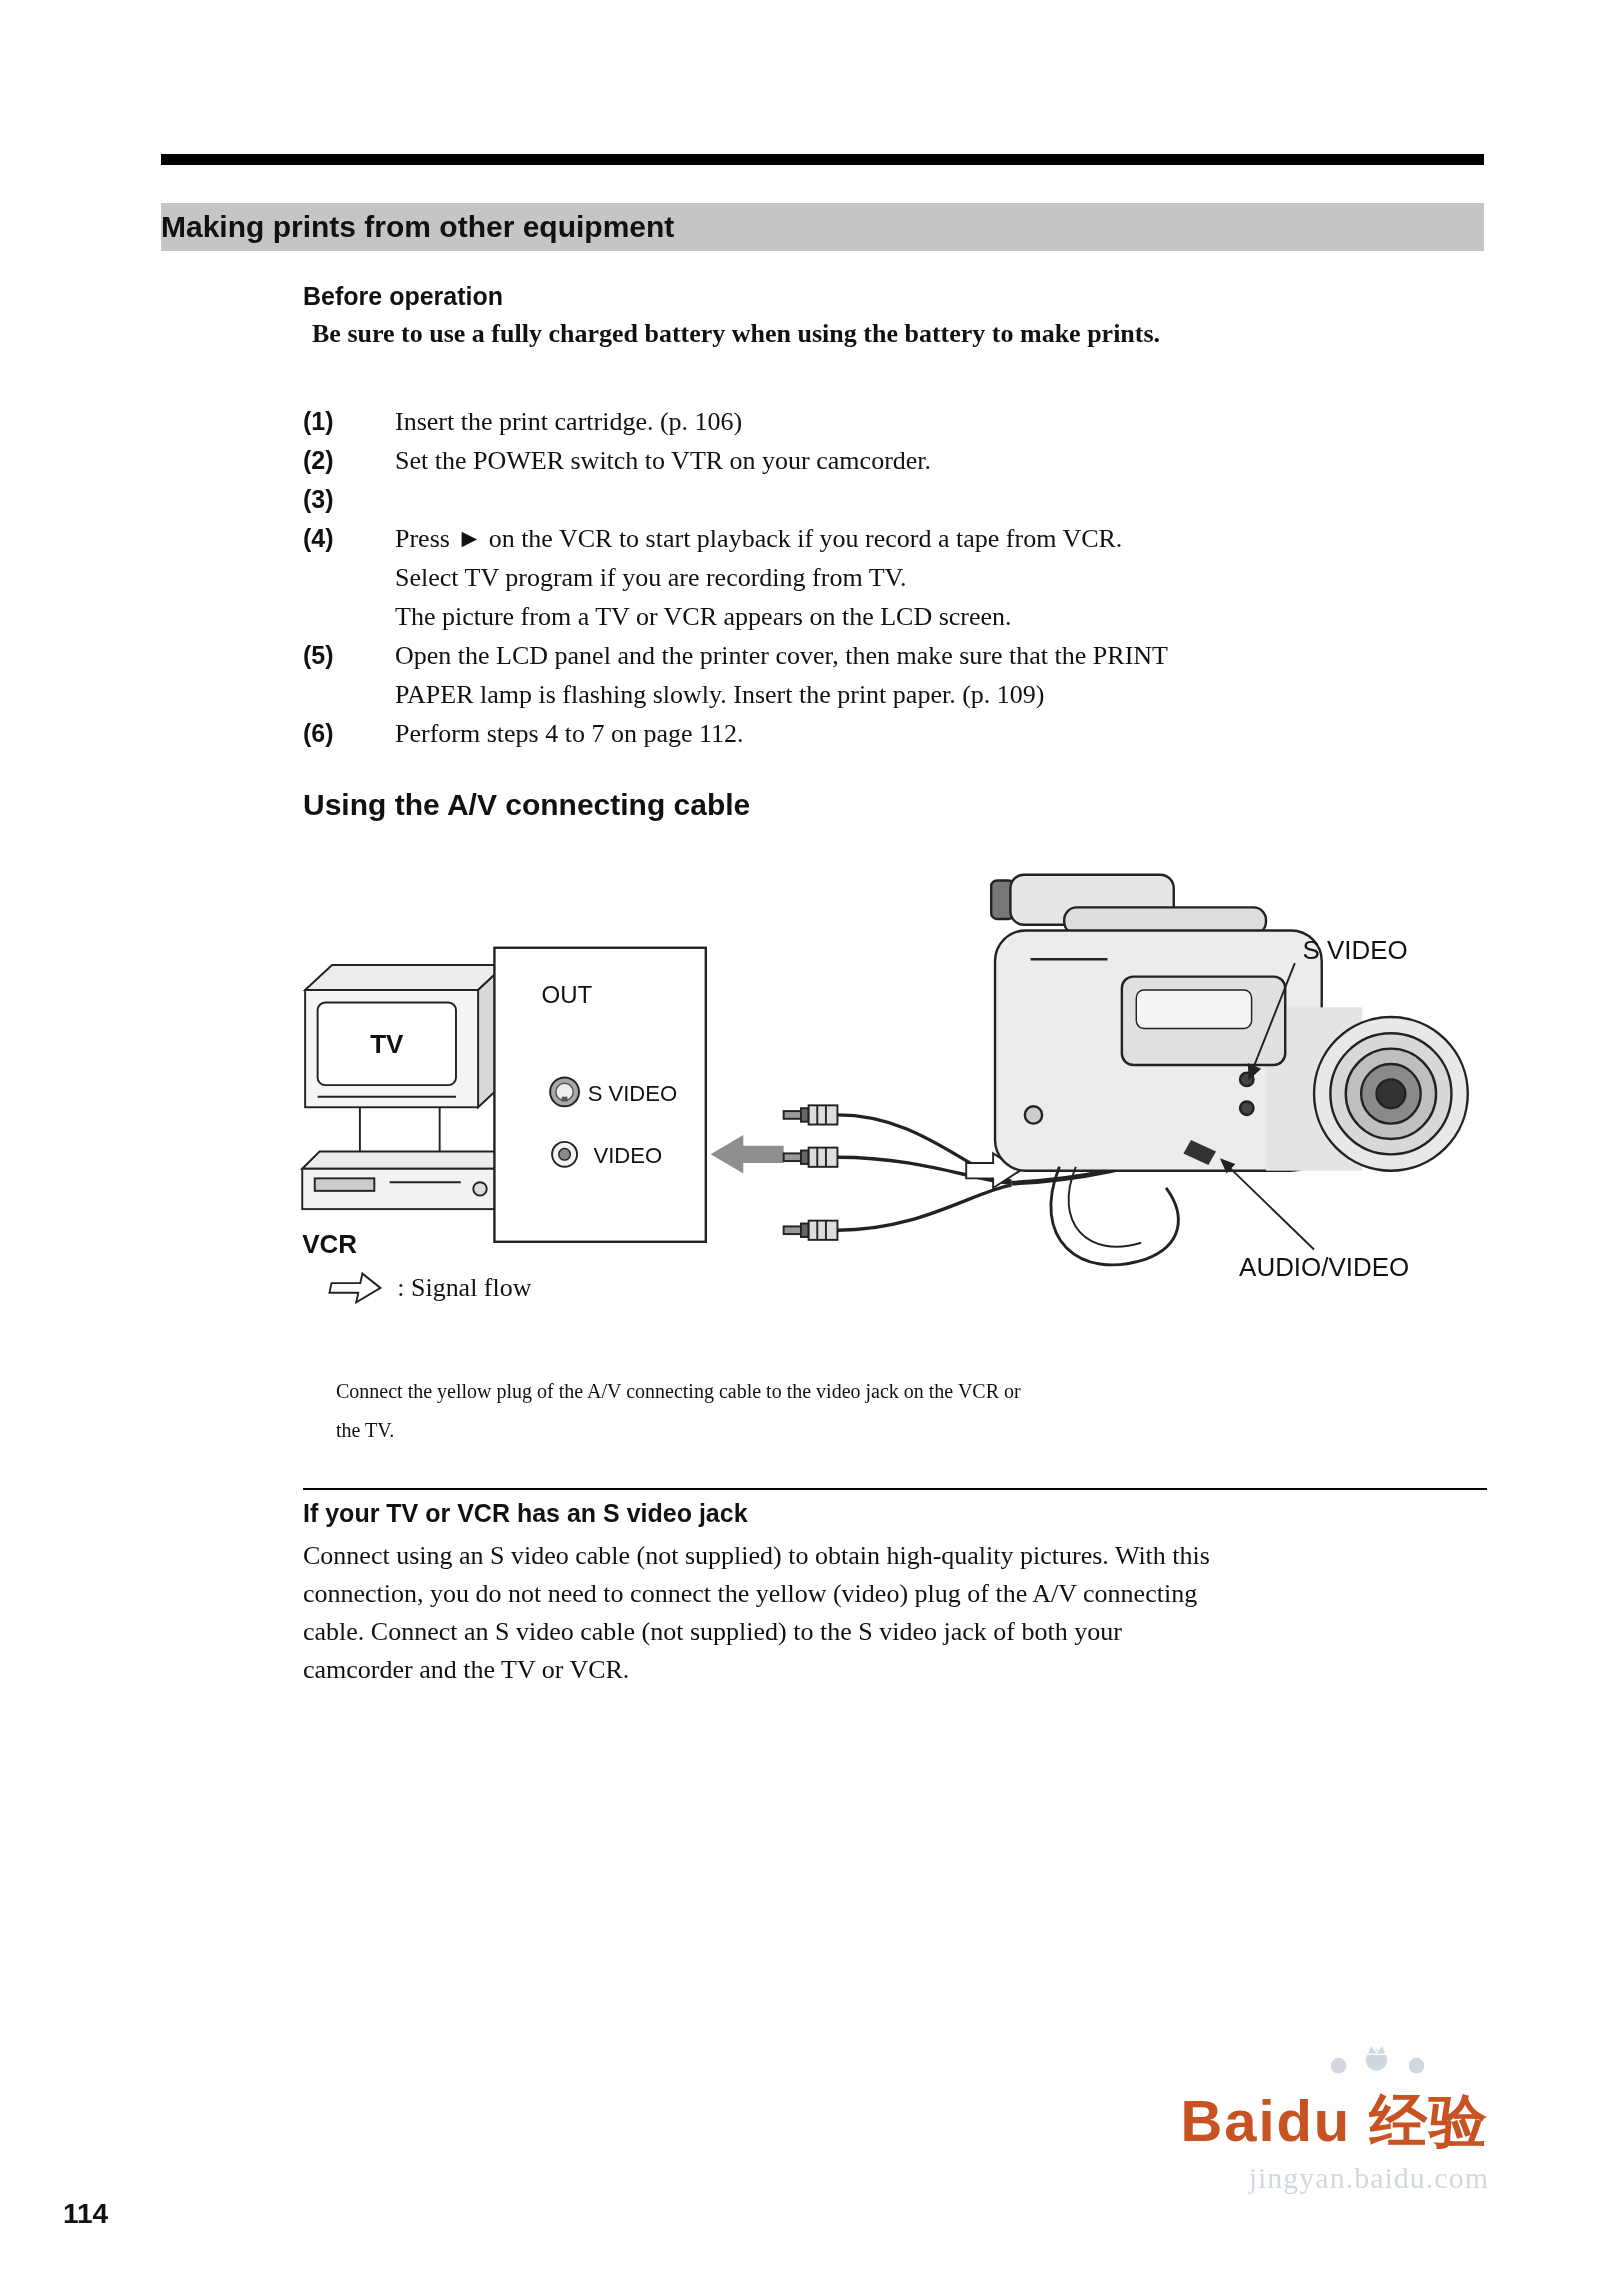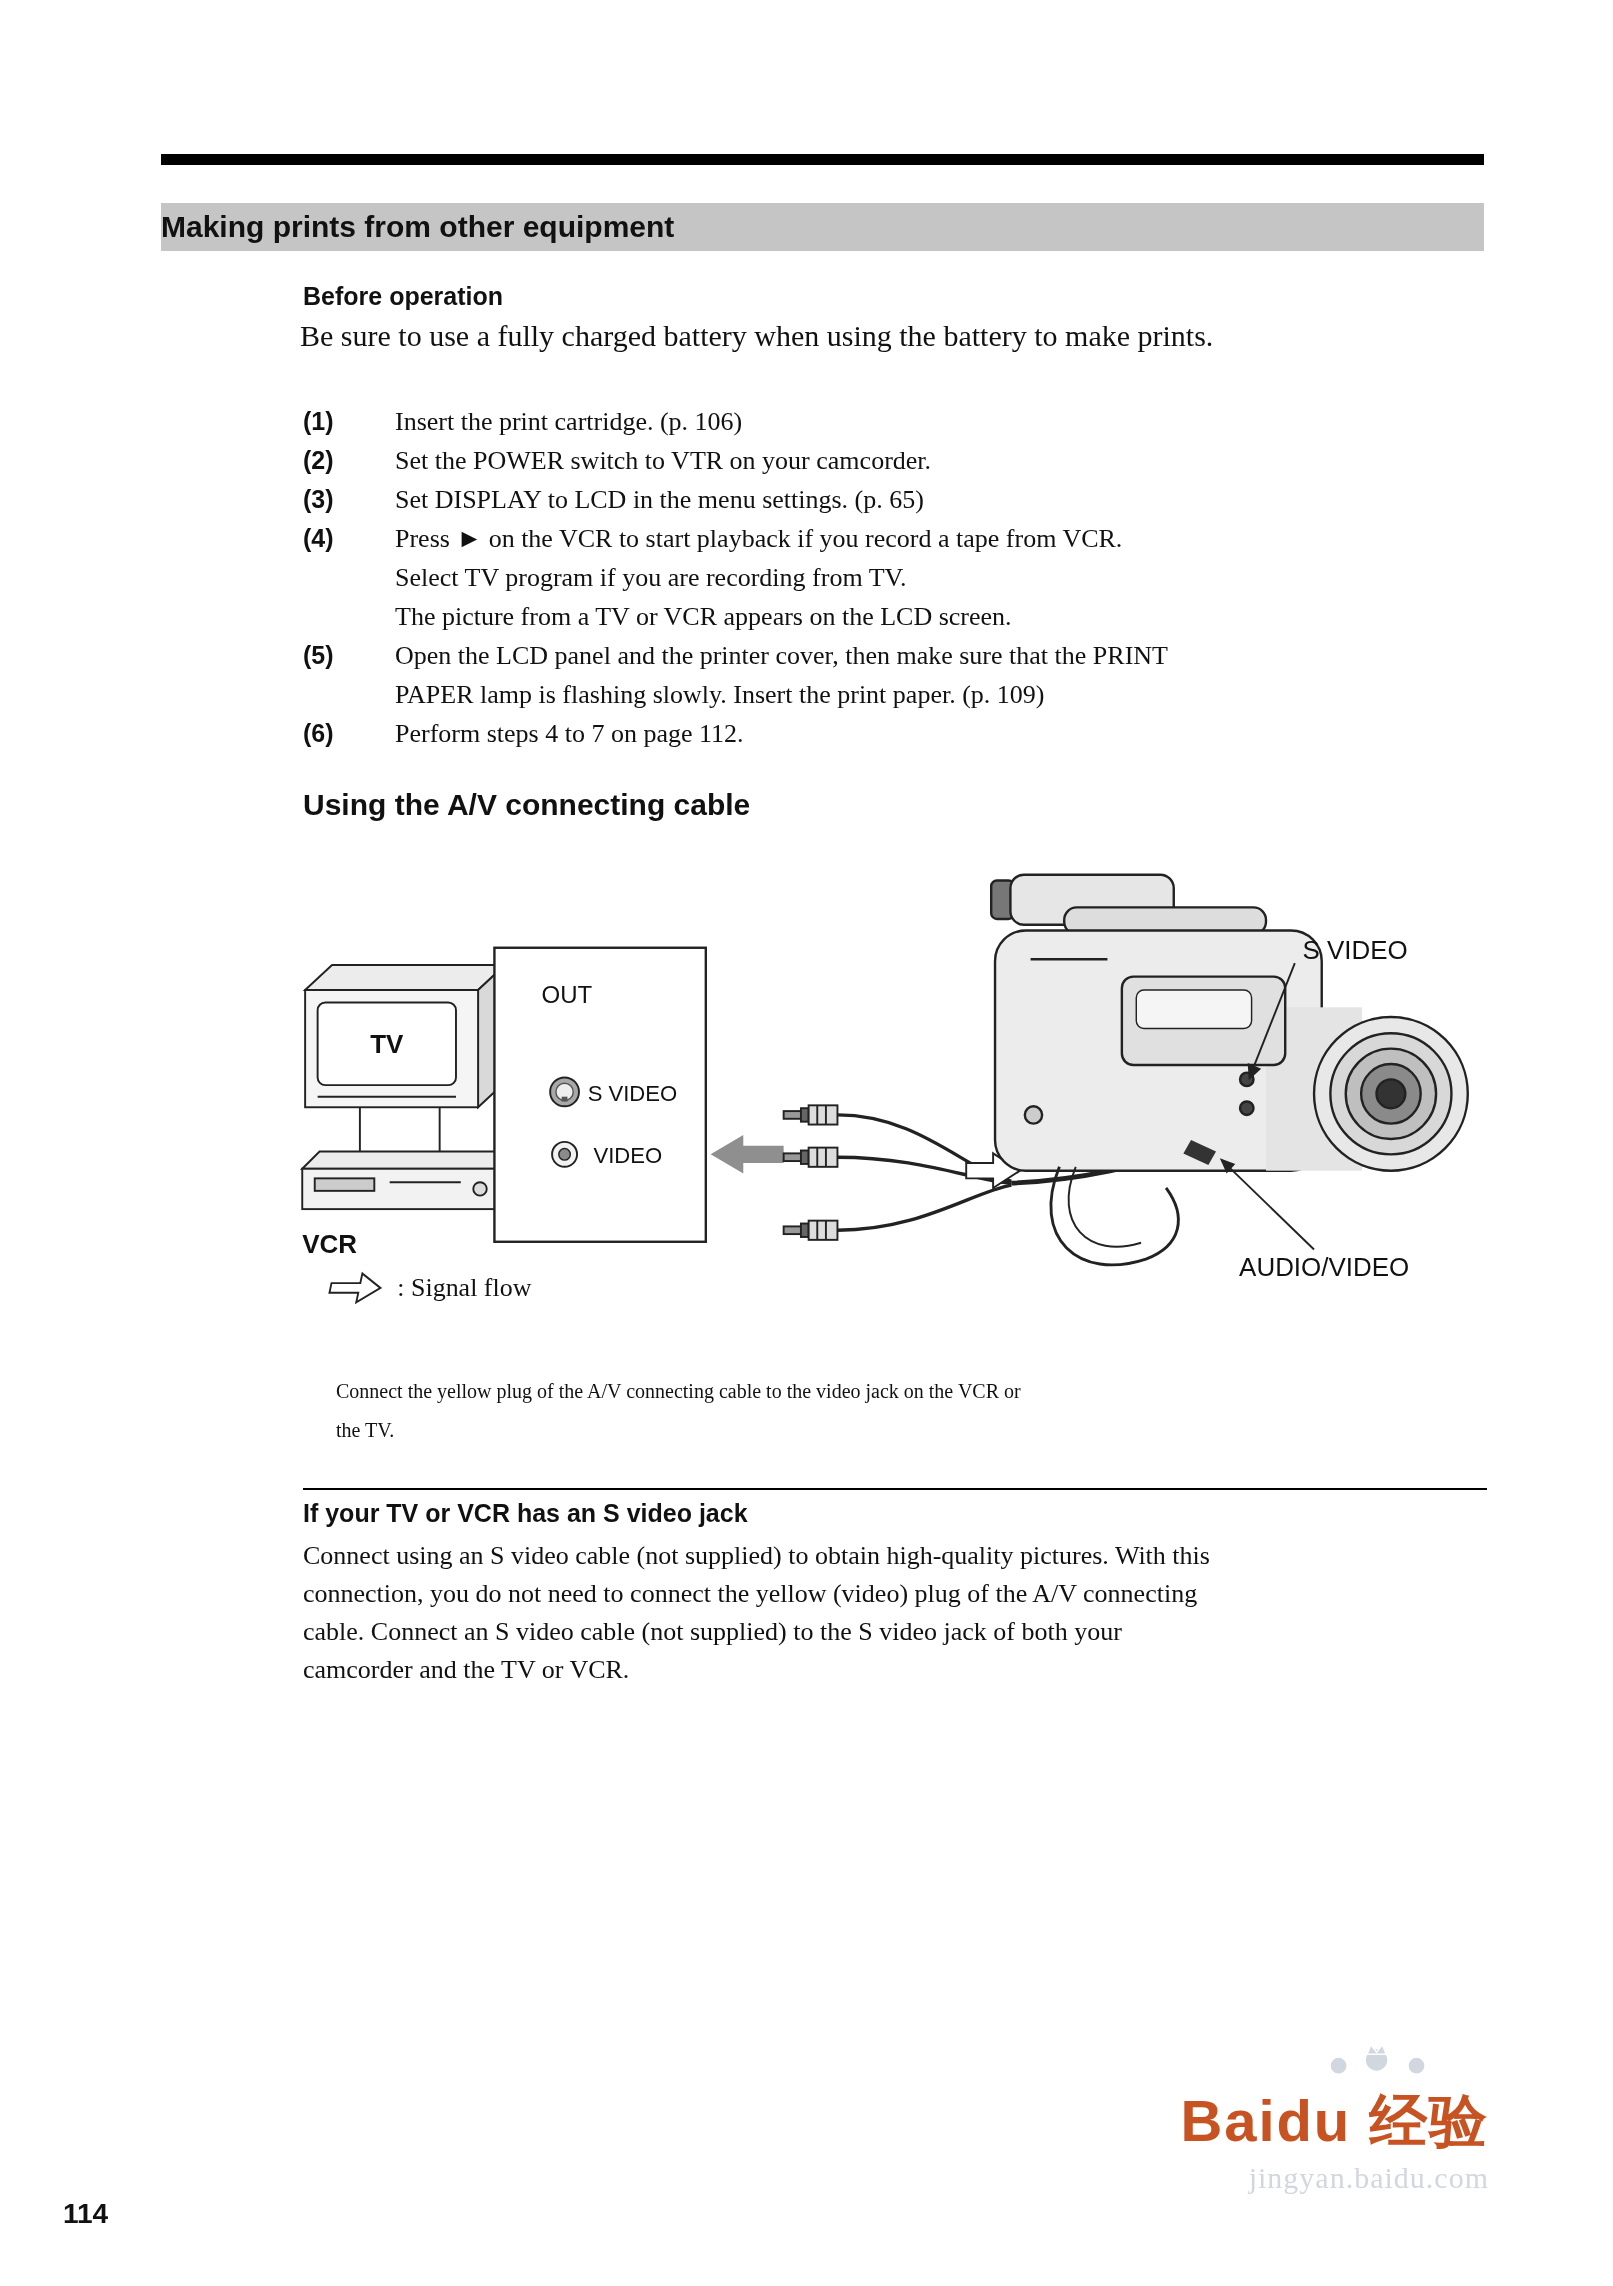--- a/index.html
+++ b/index.html
@@ -6,21 +6,21 @@
   .page{position:relative;width:1614px;height:2286px;background:#ffffff;
         font-family:"Liberation Serif","DejaVu Serif",serif;color:#111;
         overflow:hidden;margin:0 auto;}
   .abs{position:absolute;}
   .sans{font-family:"Liberation Sans","DejaVu Sans",sans-serif;}
   .header-title{left:161px;top:94px;font-size:31px;font-weight:bold;white-space:nowrap;}
   .title-rule{left:161px;top:154px;width:1323px;height:10.6px;background:#000;}
   .banner{left:161px;top:203px;width:1323px;height:48px;background:#c5c5c5;display:flex;align-items:center;}
   .banner-text{font-size:30px;font-weight:bold;white-space:nowrap;}
   .before-heading{left:303px;top:282px;font-size:25px;font-weight:bold;}
-  .before-body{left:300px;top:319px;font-size:30px;white-space:nowrap;}
+  .before-body{left:312px;top:319px;font-size:26px;white-space:nowrap;font-weight:bold;}
   .steps{left:303px;top:402px;}
   .step{display:flex;}
   .step-num{width:56px;font-family:"Liberation Sans","DejaVu Sans",sans-serif;
             font-weight:bold;font-size:25px;line-height:39px;flex:none;}
   .step-lines{font-size:26px;line-height:39px;white-space:nowrap;margin-left:36px;}
   .cable-heading{left:303px;top:788px;font-size:30px;font-weight:bold;}
   .diagram{left:161px;top:863px;}
   .connect-para{left:303px;top:1372px;font-size:20px;line-height:39px;white-space:nowrap;margin-left:33px;}
   .note-rule{left:303px;top:1488px;width:1184px;height:1.9px;background:#000;}
   .note-heading{left:303px;top:1499px;font-size:25px;font-weight:bold;}
@@ -57,23 +57,20 @@
       </div>
     </div>
     <div class="step">
       <div class="step-num">(2)</div>
       <div class="step-lines">
         <div>Set the POWER switch to VTR on your camcorder.</div>
       </div>
     </div>
     <div class="step">
       <div class="step-num">(3)</div>
-      <div class="step-lines">
-        <div>Set DISPLAY to LCD in the menu settings. (p. 65)</div>
-      </div>
     </div>
     <div class="step">
       <div class="step-num">(4)</div>
       <div class="step-lines">
         <div>Press ► on the VCR to start playback if you record a tape from VCR.</div>
         <div>Select TV program if you are recording from TV.</div>
         <div>The picture from a TV or VCR appears on the LCD screen.</div>
       </div>
     </div>
     <div class="step">

